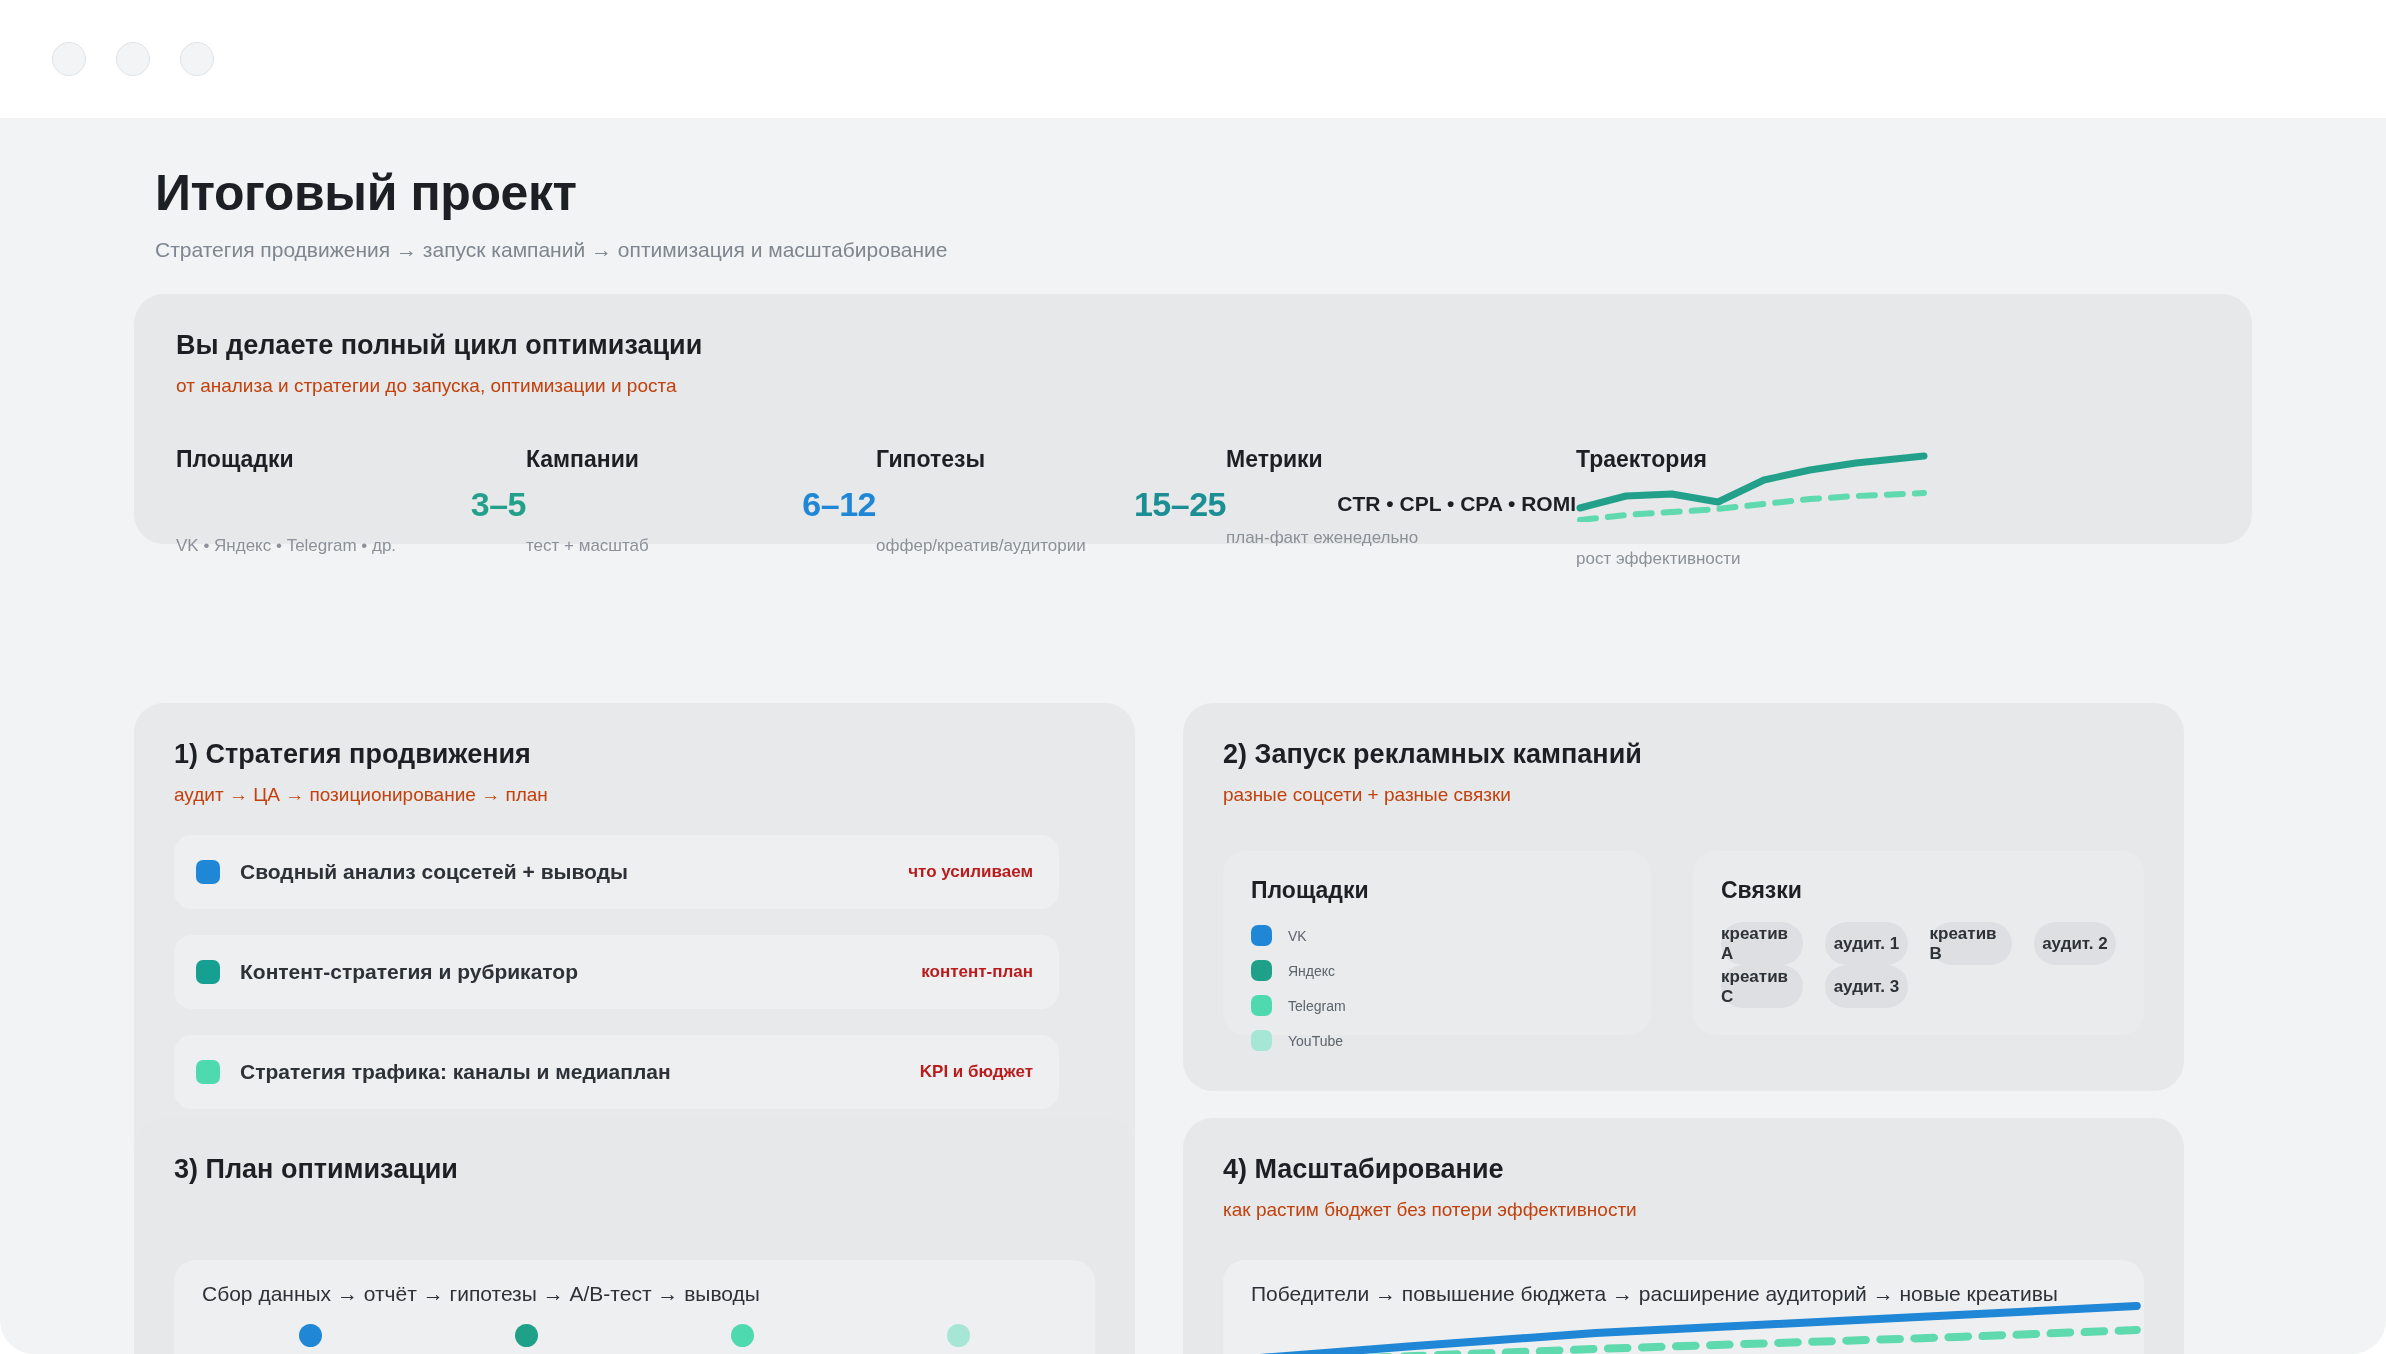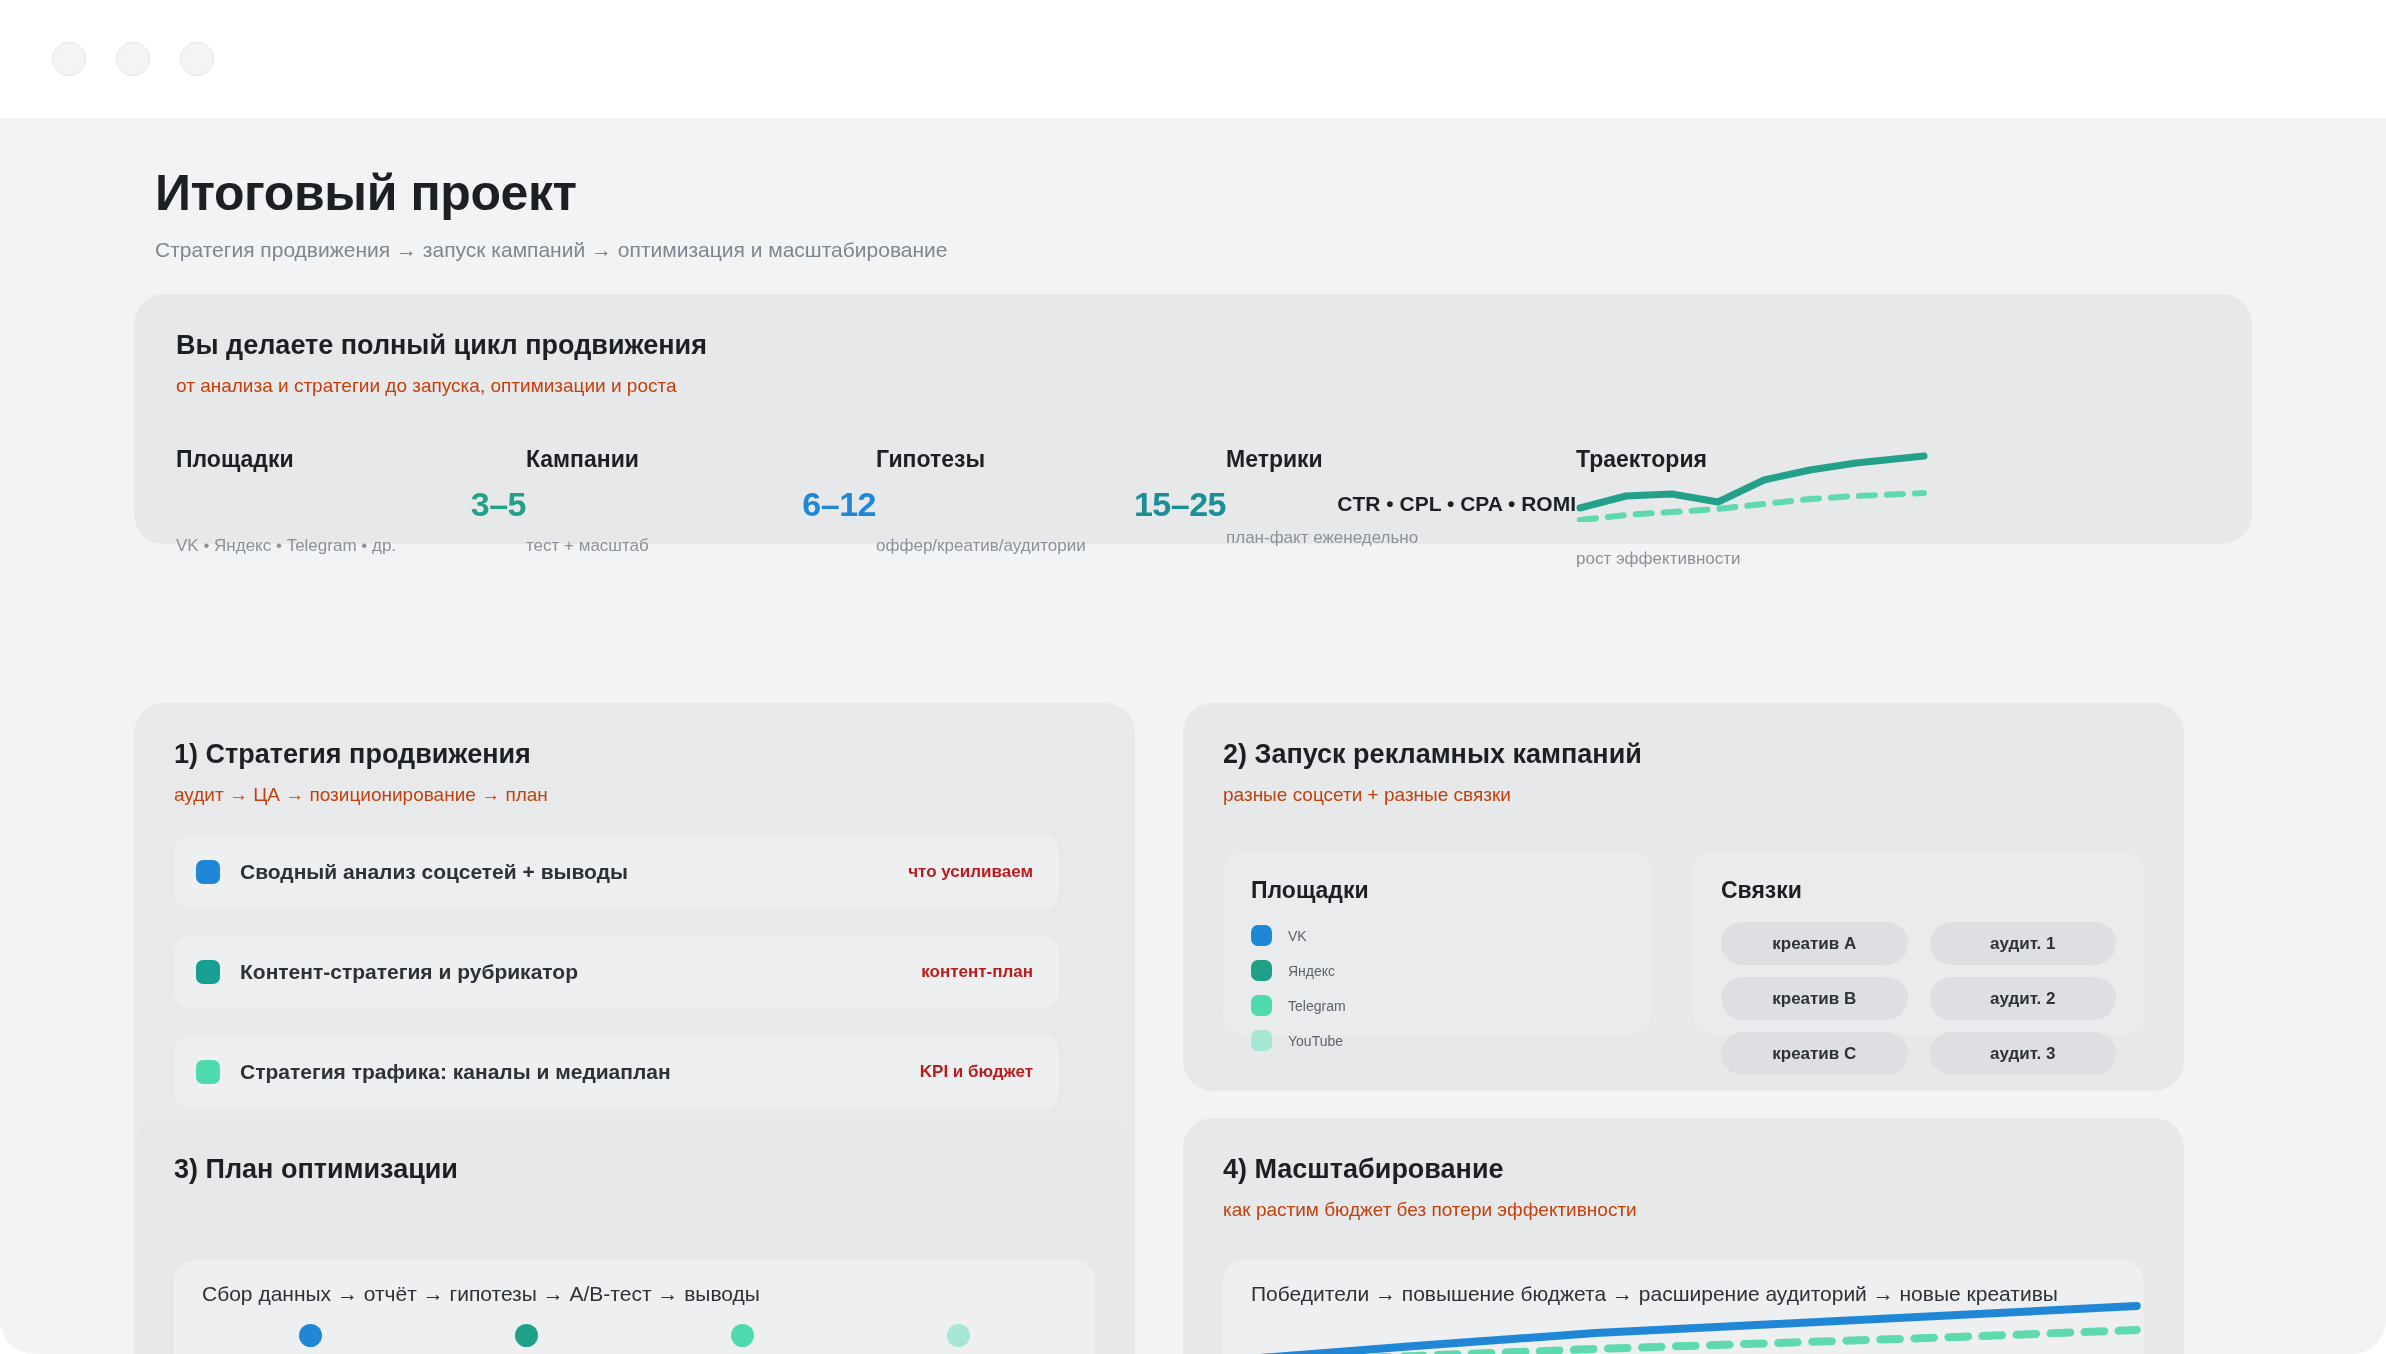--- a/index.html
+++ b/index.html
@@ -194,22 +194,22 @@
   }
   .plat-dot {
     width: 21px; height: 21px;
     border-radius: 7px;
   }
   .plat-name { font-size: 14px; color: #5c646e; }
 
   .chip-grid {
     margin-top: 18px;
     display: grid;
-    grid-template-columns: 1fr 1fr;
-    gap: 12px 22px;
+    grid-template-columns: 1fr 1fr 1fr 1fr;
+    gap: 0 22px;
   }
   .chip {
     height: 43px;
     background: #dedfe2;
     border-radius: 22px;
     display: flex;
     align-items: center;
     justify-content: center;
     font-size: 17px;
     font-weight: bold;
@@ -288,21 +288,21 @@
 
   <div class="canvas">
 
     <div class="page-head">
       <div class="page-title">Итоговый проект</div>
       <div class="page-sub">Стратегия продвижения → запуск кампаний → оптимизация и масштабирование</div>
     </div>
 
     <div class="card" id="hero">
       <div class="hero-pad">
-        <div class="card-title">Вы делаете полный цикл продвижения</div>
+        <div class="card-title">Вы делаете полный цикл оптимизации</div>
         <div class="card-sub">от анализа и стратегии до запуска, оптимизации и роста</div>
       </div>
 
       <div class="hero-metrics">
 
         <div class="metric">
           <div class="metric-label">Площадки</div>
           <div class="metric-value" style="color:#22a08a">3–5</div>
           <div class="metric-note">VK • Яндекс • Telegram • др.</div>
         </div>

